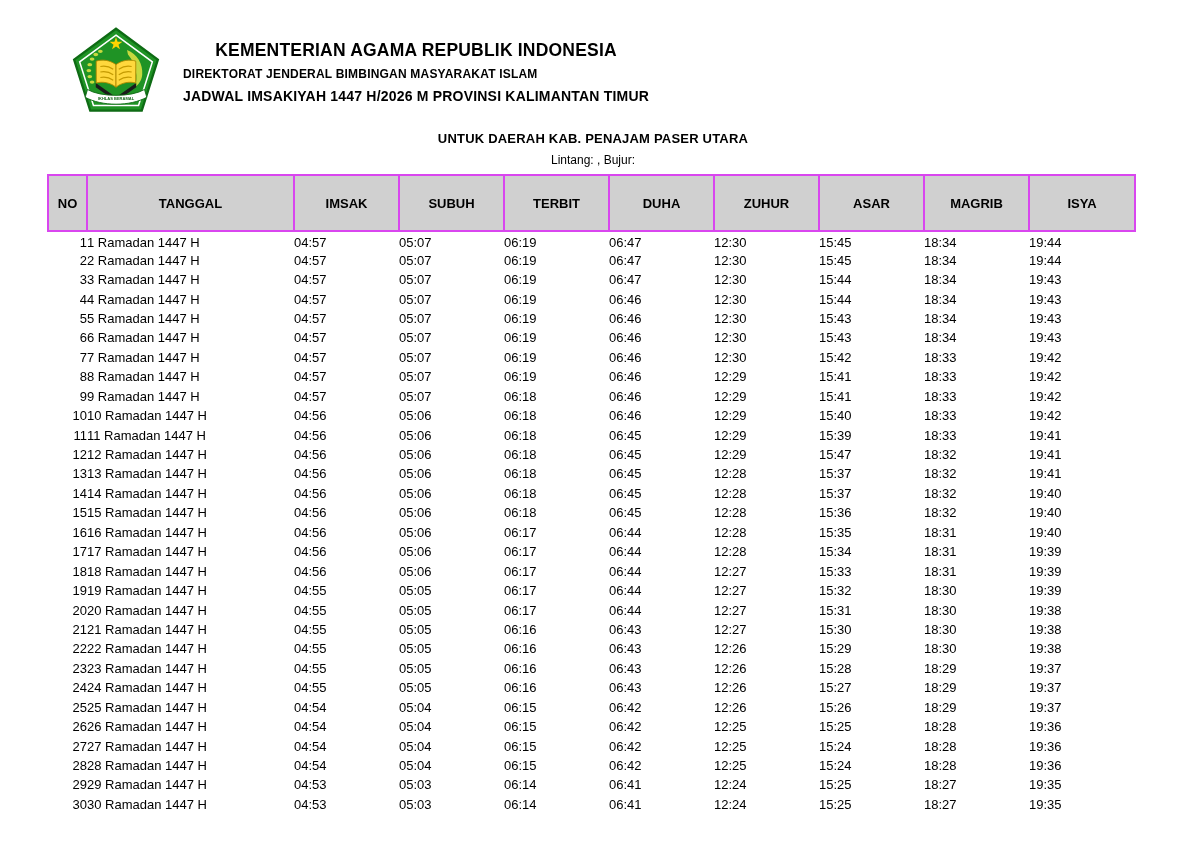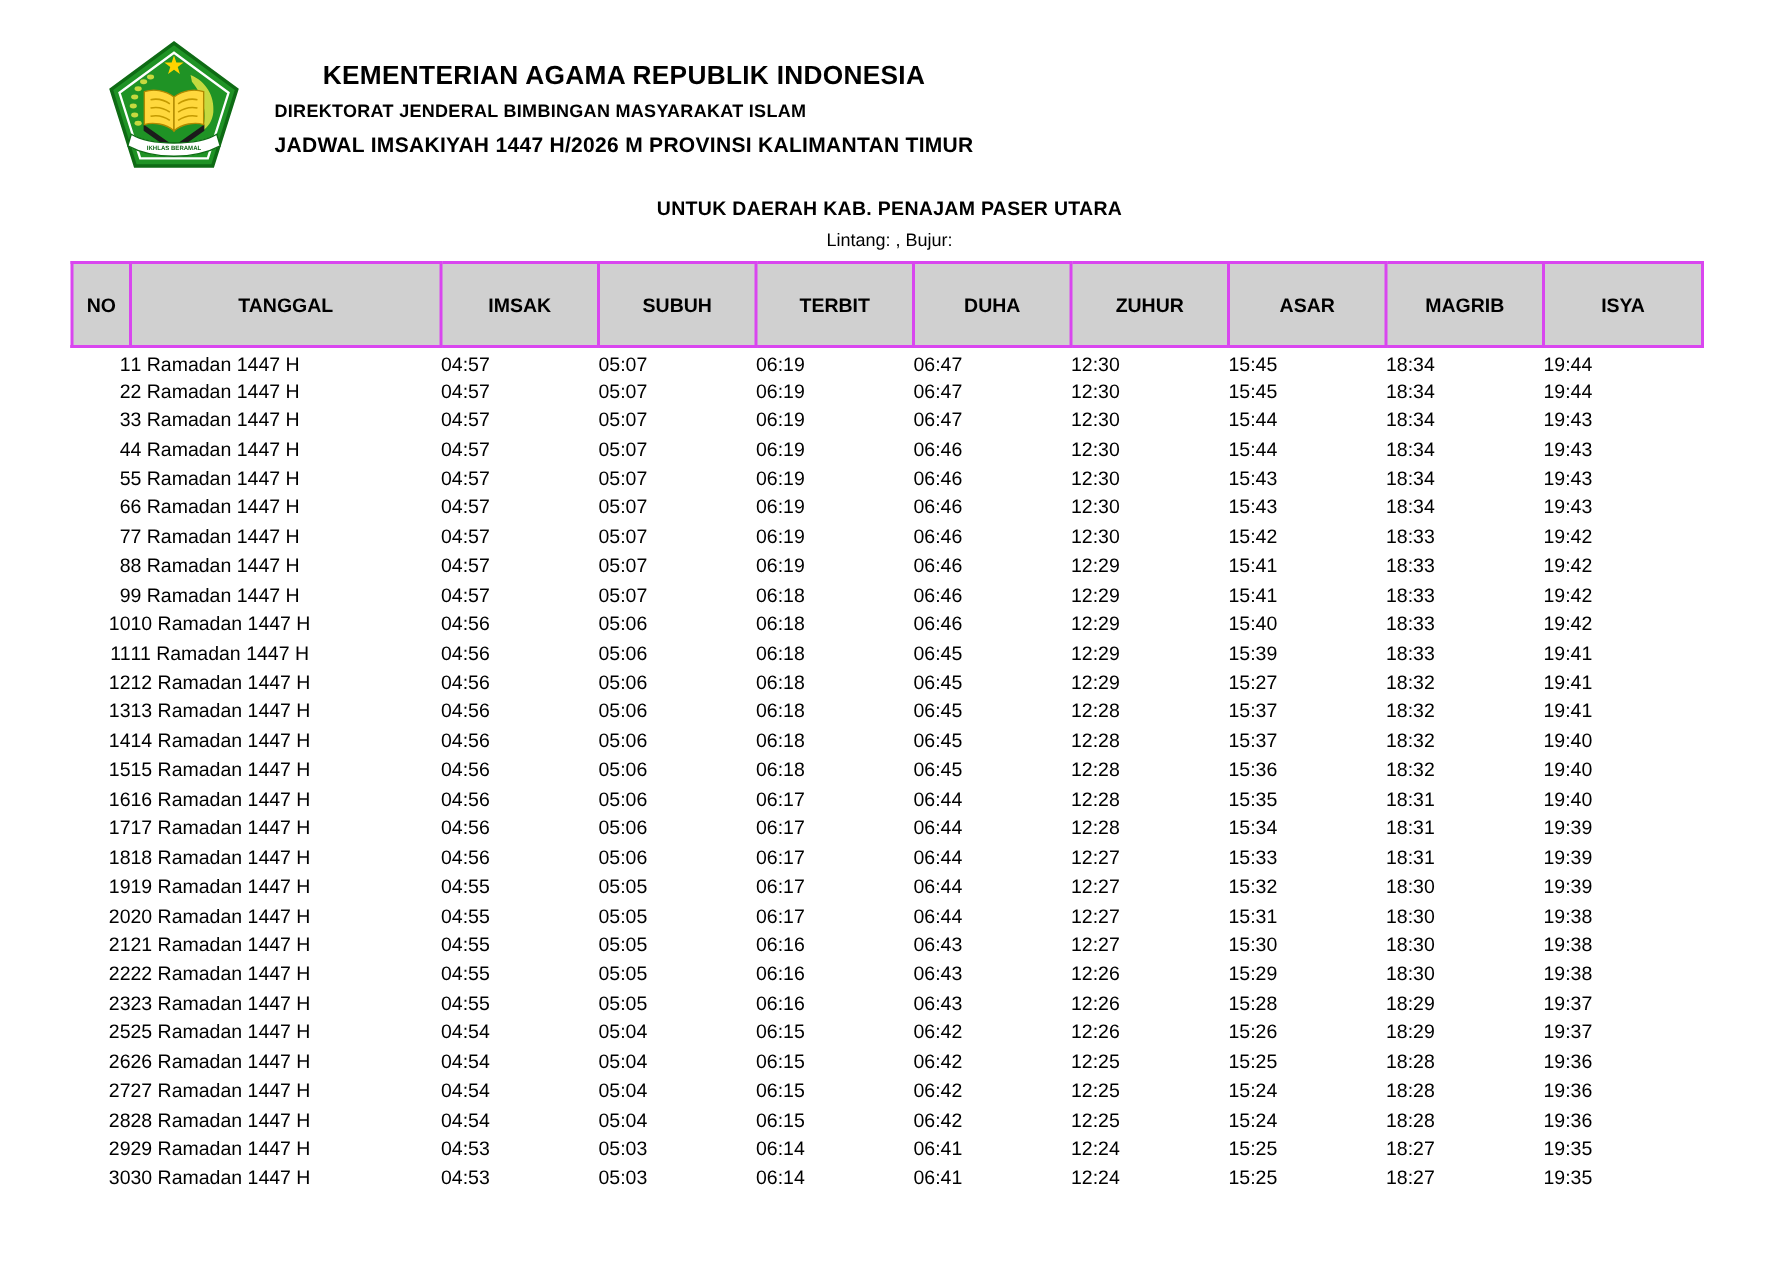--- a/index.html
+++ b/index.html
@@ -237,21 +237,21 @@
           <td class="col-isya">19:41</td>
         </tr>
         <tr>
           <td class="col-no">12</td>
           <td class="col-tanggal">12 Ramadan 1447 H</td>
           <td class="col-imsak">04:56</td>
           <td class="col-subuh">05:06</td>
           <td class="col-terbit">06:18</td>
           <td class="col-duha">06:45</td>
           <td class="col-zuhur">12:29</td>
-          <td class="col-asar">15:27</td>
+          <td class="col-asar">15:47</td>
           <td class="col-magrib">18:32</td>
           <td class="col-isya">19:41</td>
         </tr>
         <tr>
           <td class="col-no">13</td>
           <td class="col-tanggal">13 Ramadan 1447 H</td>
           <td class="col-imsak">04:56</td>
           <td class="col-subuh">05:06</td>
           <td class="col-terbit">06:18</td>
           <td class="col-duha">06:45</td>
@@ -370,20 +370,32 @@
         </tr>
         <tr>
           <td class="col-no">23</td>
           <td class="col-tanggal">23 Ramadan 1447 H</td>
           <td class="col-imsak">04:55</td>
           <td class="col-subuh">05:05</td>
           <td class="col-terbit">06:16</td>
           <td class="col-duha">06:43</td>
           <td class="col-zuhur">12:26</td>
           <td class="col-asar">15:28</td>
+          <td class="col-magrib">18:29</td>
+          <td class="col-isya">19:37</td>
+        </tr>
+        <tr>
+          <td class="col-no">24</td>
+          <td class="col-tanggal">24 Ramadan 1447 H</td>
+          <td class="col-imsak">04:55</td>
+          <td class="col-subuh">05:05</td>
+          <td class="col-terbit">06:16</td>
+          <td class="col-duha">06:43</td>
+          <td class="col-zuhur">12:26</td>
+          <td class="col-asar">15:27</td>
           <td class="col-magrib">18:29</td>
           <td class="col-isya">19:37</td>
         </tr>
         <tr>
           <td class="col-no">25</td>
           <td class="col-tanggal">25 Ramadan 1447 H</td>
           <td class="col-imsak">04:54</td>
           <td class="col-subuh">05:04</td>
           <td class="col-terbit">06:15</td>
           <td class="col-duha">06:42</td>

